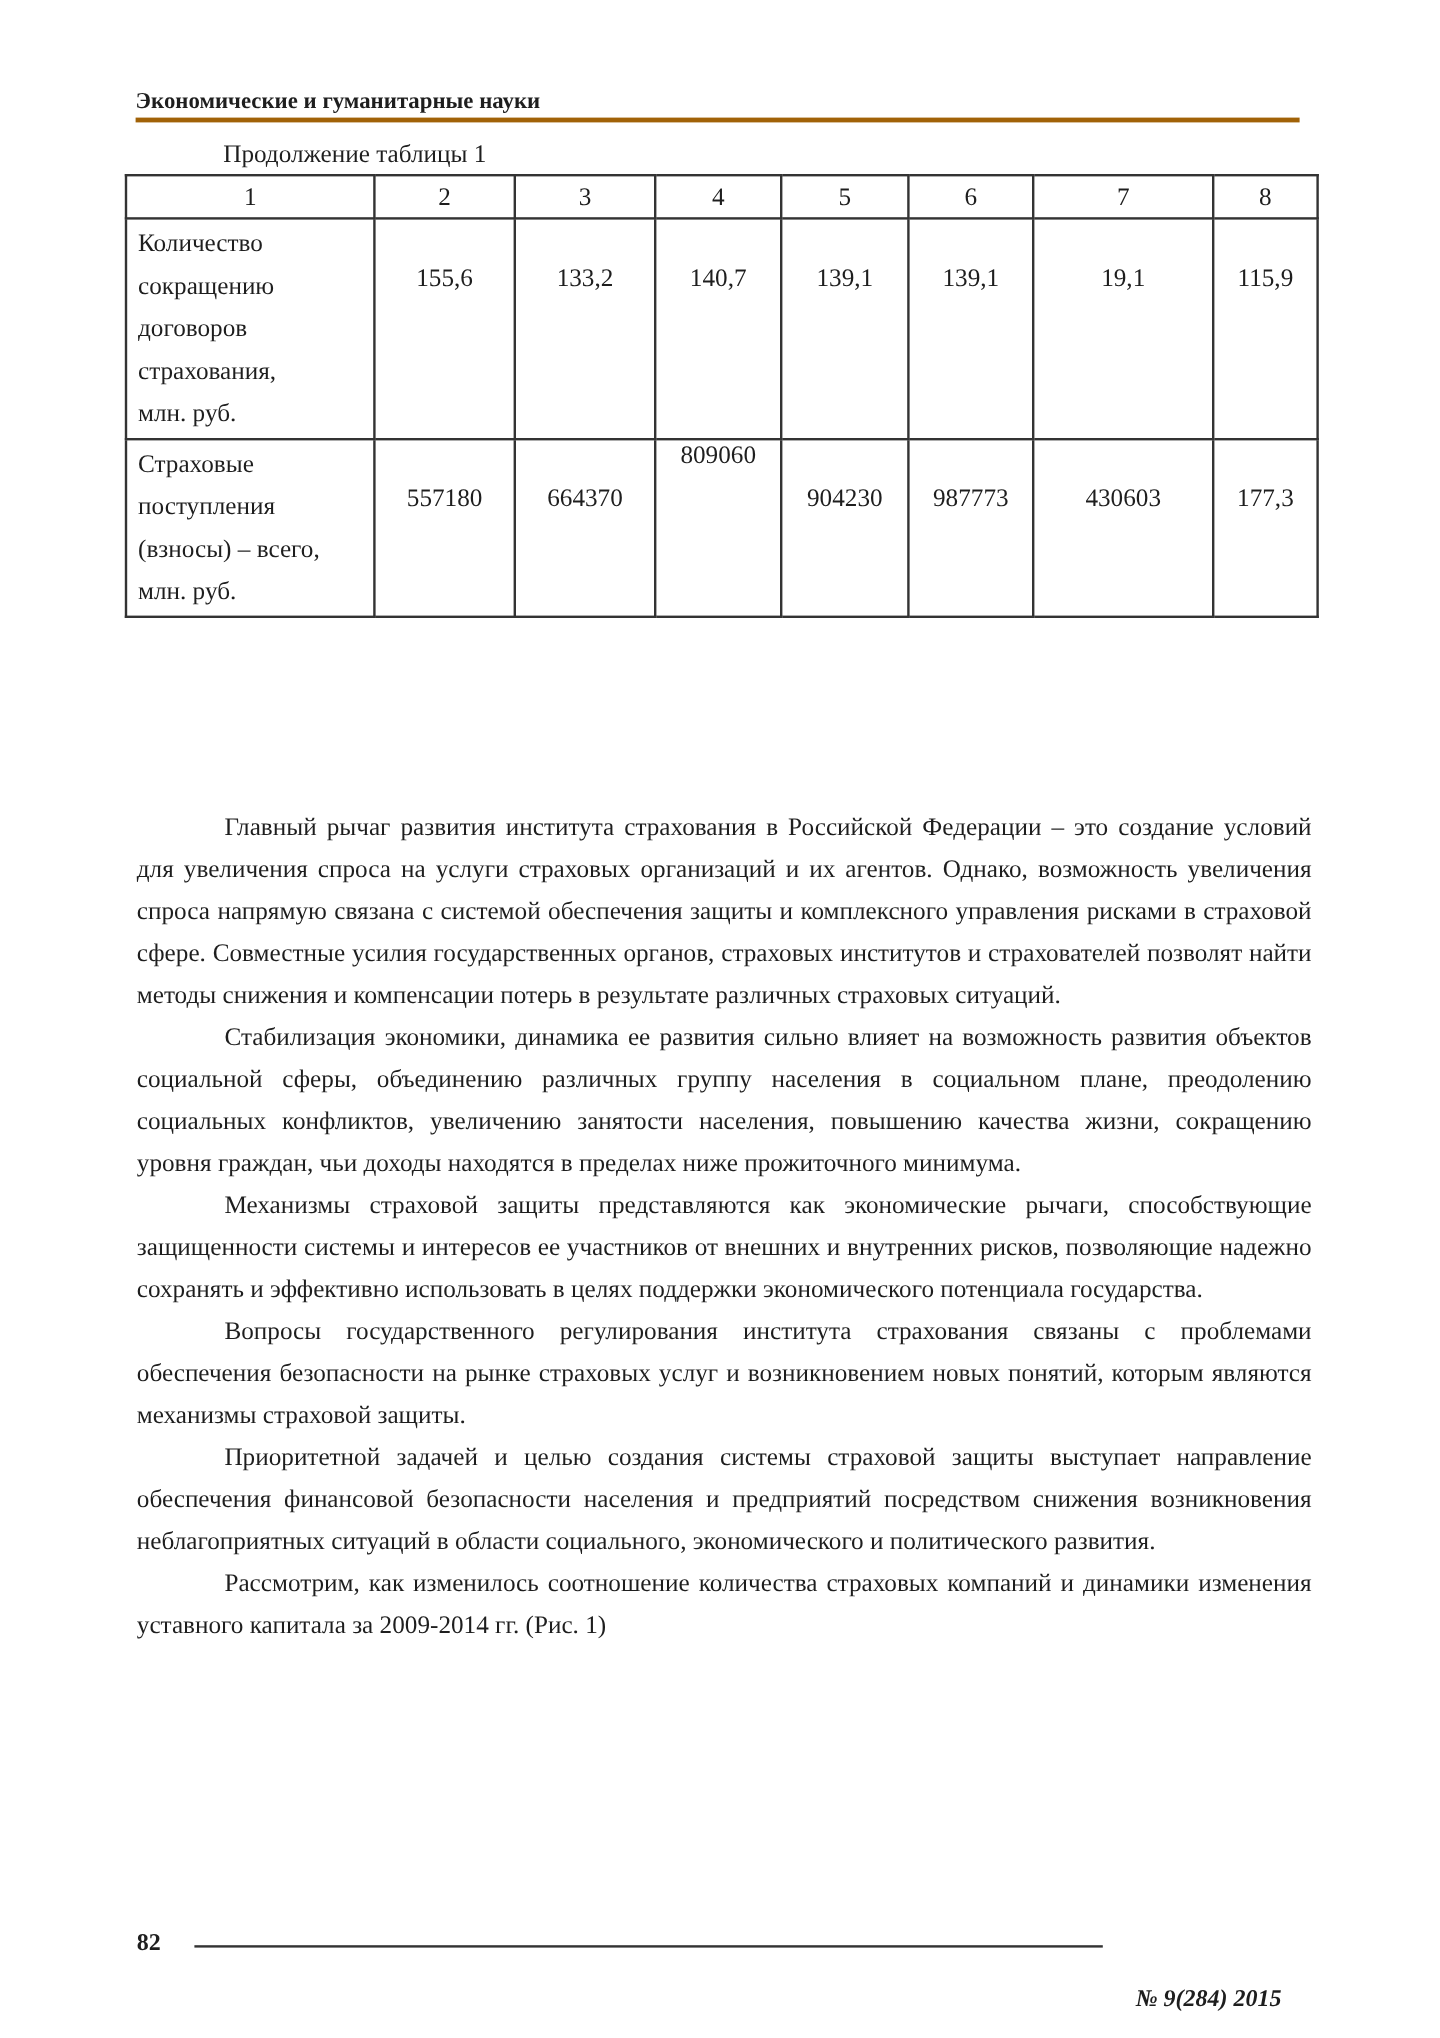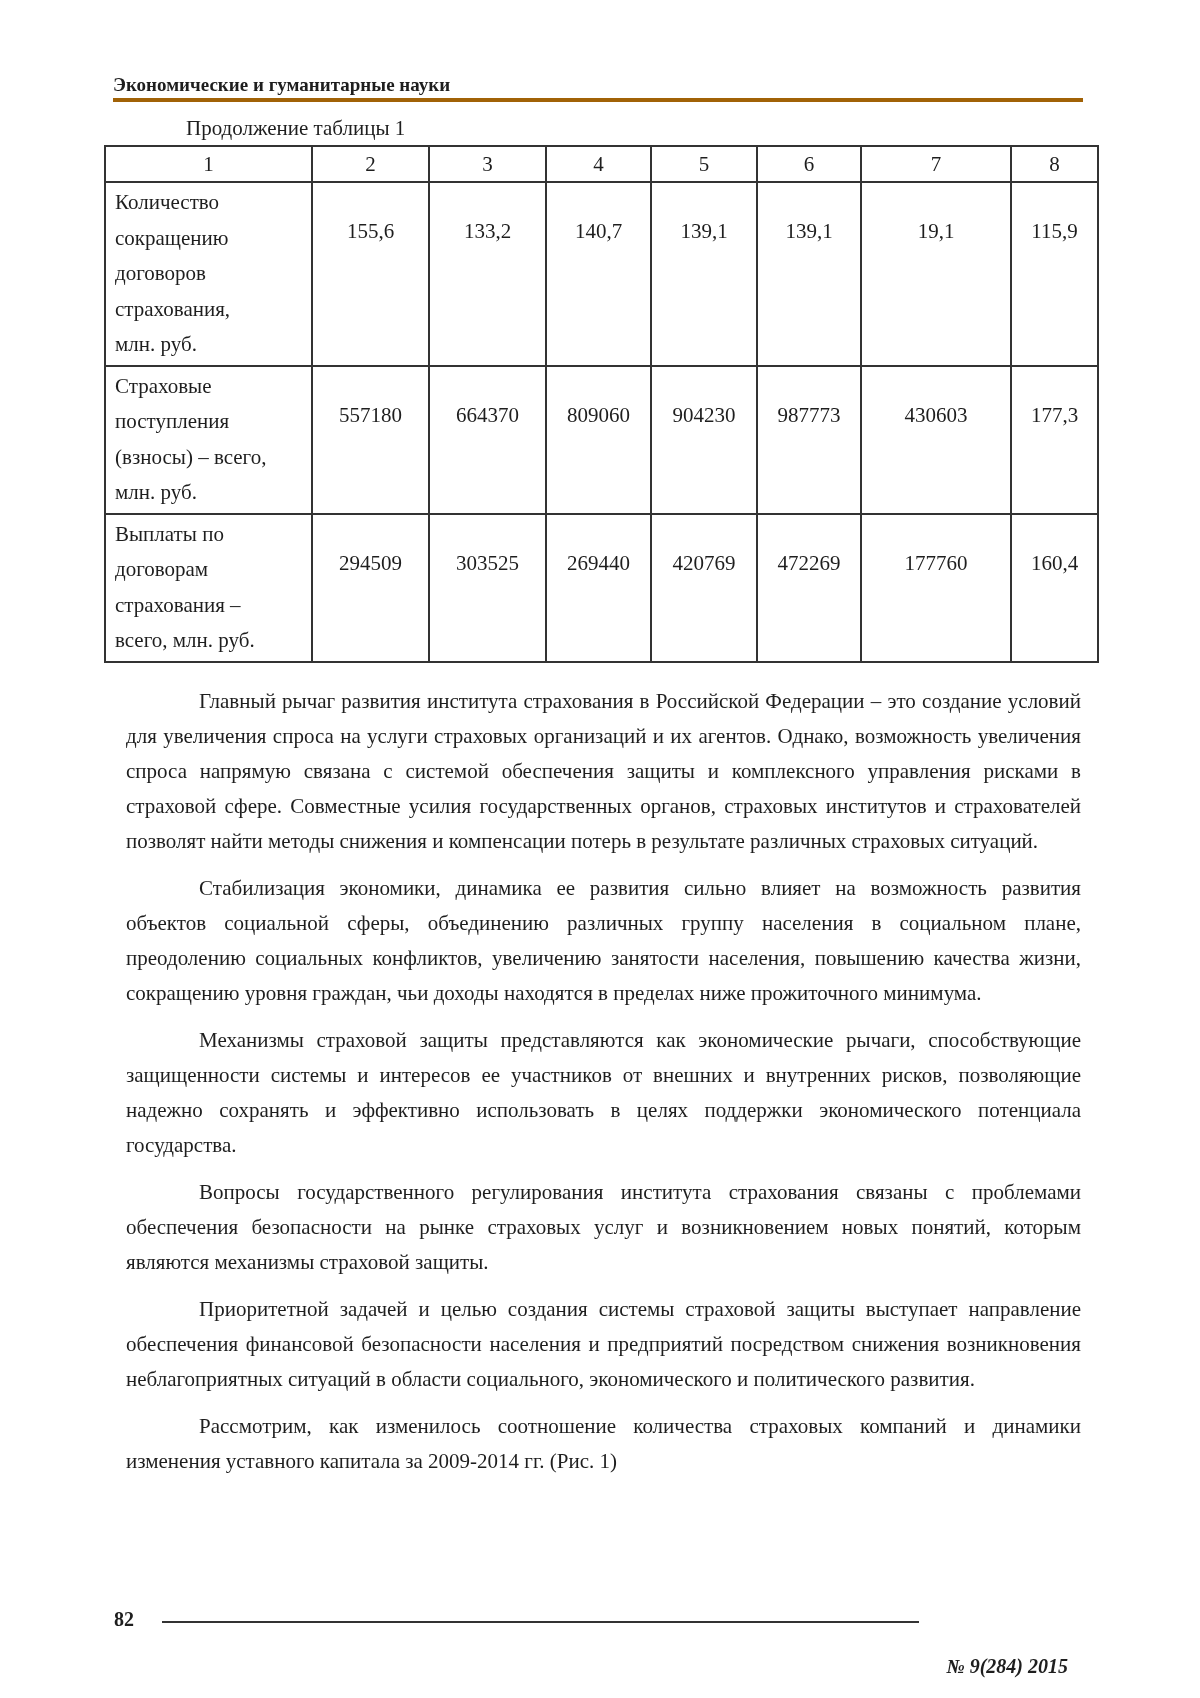--- a/index.html
+++ b/index.html
@@ -10,21 +10,21 @@
          border-bottom:4px solid #a16207; padding-bottom:2px; }
   .caption { position:absolute; left:186px; top:115px; font-size:21px; line-height:26px; }
   table.data { position:absolute; left:104px; top:145px; border-collapse:collapse;
          font-size:21px; }
   table.data td { border:2px solid #333; padding:0; vertical-align:middle; text-align:center; }
   table.data tr.head td { height:34px; line-height:34px; }
   table.data td.label { text-align:left; padding:2px 8px 2px 9px; line-height:35.5px; }
   table.data td.num { }
   .body-text { position:absolute; left:114px; width:979px; top:672px;
          font-size:21px; line-height:35px; text-align:justify; }
-  .body-text p { margin:12px; text-indent:73px; }
+  .body-text p { margin:0; text-indent:73px; }
   .footer { position:absolute; left:114px; top:1604px; width:970px; height:30px; }
   .page-num { position:absolute; left:0; top:0; font-weight:bold; font-size:20px; line-height:30px; }
   .footer-rule { position:absolute; left:48px; right:165px; top:17px; border-top:2px solid #333; }
   .issue { position:absolute; right:16px; top:0; font-weight:bold; font-style:italic; font-size:20px; line-height:30px;margin-top:47px; }
 </style>
 </head>
 <body>
 
 <div class="running-head">Экономические и гуманитарные науки</div>
 
@@ -70,40 +70,25 @@
   </tr>
   <tr style="height:141px">
     <td class="label">
       <div>Страховые</div>
       <div>поступления</div>
       <div>(взносы) – всего,</div>
       <div>млн. руб.</div>
     </td>
     <td class="num" style="vertical-align:top;padding-top:36px">557180</td>
     <td class="num" style="vertical-align:top;padding-top:36px">664370</td>
-    <td class="num" style="vertical-align:top;padding-top:36px">809060</td>
+    <td class="num" style="vertical-align:top;">809060</td>
     <td class="num" style="vertical-align:top;padding-top:36px">904230</td>
     <td class="num" style="vertical-align:top;padding-top:36px">987773</td>
     <td class="num" style="vertical-align:top;padding-top:36px">430603</td>
     <td class="num" style="vertical-align:top;padding-top:36px">177,3</td>
-  </tr>
-  <tr style="height:141px">
-    <td class="label">
-      <div>Выплаты по</div>
-      <div>договорам</div>
-      <div>страхования –</div>
-      <div>всего, млн. руб.</div>
-    </td>
-    <td class="num" style="vertical-align:top;padding-top:36px">294509</td>
-    <td class="num" style="vertical-align:top;padding-top:36px">303525</td>
-    <td class="num" style="vertical-align:top;padding-top:36px">269440</td>
-    <td class="num" style="vertical-align:top;padding-top:36px">420769</td>
-    <td class="num" style="vertical-align:top;padding-top:36px">472269</td>
-    <td class="num" style="vertical-align:top;padding-top:36px">177760</td>
-    <td class="num" style="vertical-align:top;padding-top:36px">160,4</td>
   </tr>
 </tbody>
   </table>
 
 <div class="body-text">
   <p>Главный рычаг развития института страхования в Российской Федерации – это создание условий для увеличения спроса на услуги страховых организаций и их агентов. Однако, возможность увеличения спроса напрямую связана с системой обеспечения защиты и комплексного управления рисками в страховой сфере. Совместные усилия государственных органов, страховых институтов и страхователей позволят найти методы снижения и компенсации потерь в результате различных страховых ситуаций.</p>
   <p>Стабилизация экономики, динамика ее развития сильно влияет на возможность развития объектов социальной сферы, объединению различных группу населения в социальном плане, преодолению социальных конфликтов, увеличению занятости населения, повышению качества жизни, сокращению уровня граждан, чьи доходы находятся в пределах ниже прожиточного минимума.</p>
   <p>Механизмы страховой защиты представляются как экономические рычаги, способствующие защищенности системы и интересов ее участников от внешних и внутренних рисков, позволяющие надежно сохранять и эффективно использовать в целях поддержки экономического потенциала государства.</p>
   <p>Вопросы государственного регулирования института страхования связаны с проблемами обеспечения безопасности на рынке страховых услуг и возникновением новых понятий, которым являются механизмы страховой защиты.</p>
   <p>Приоритетной задачей и целью создания системы страховой защиты выступает направление  обеспечения финансовой безопасности населения и предприятий посредством снижения возникновения неблагоприятных ситуаций в области социального, экономического и политического развития.</p>

